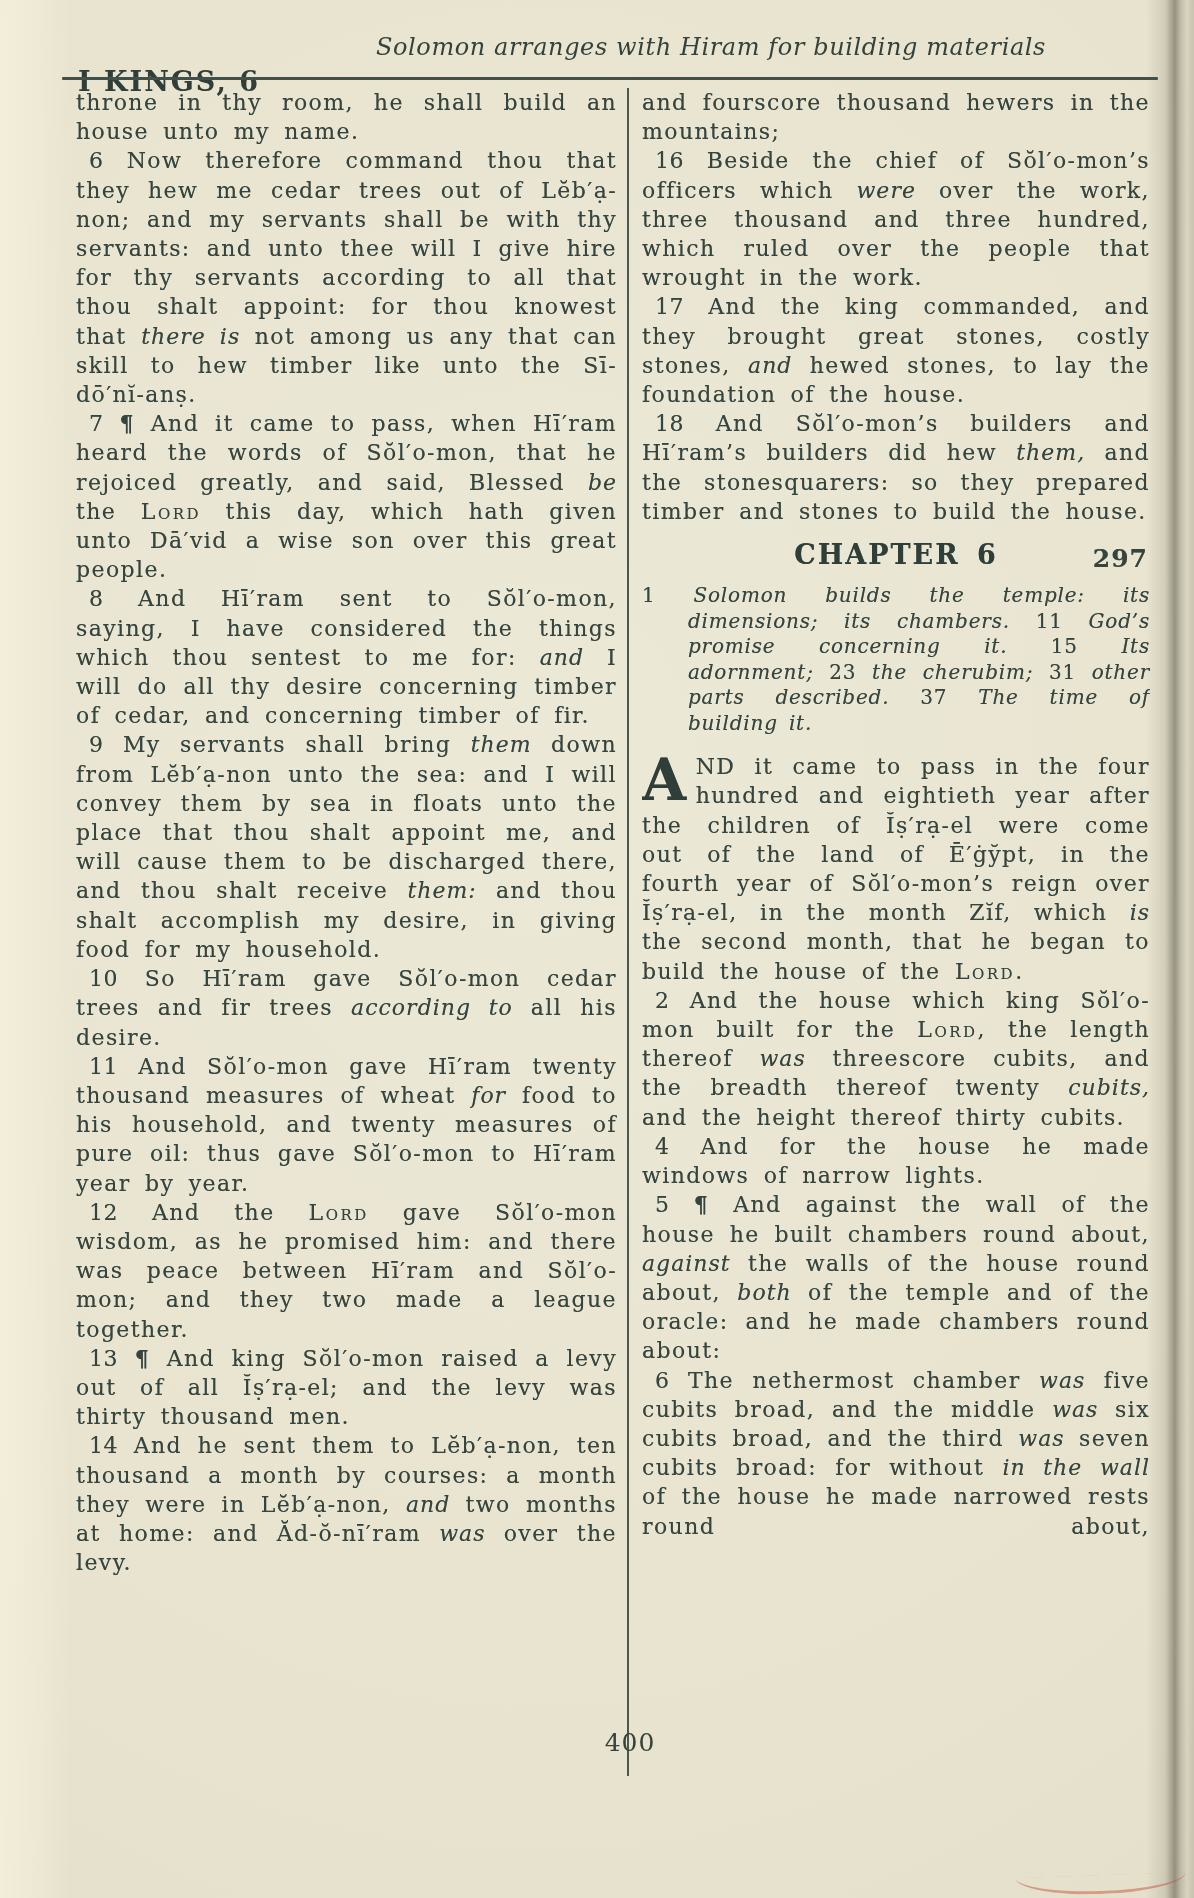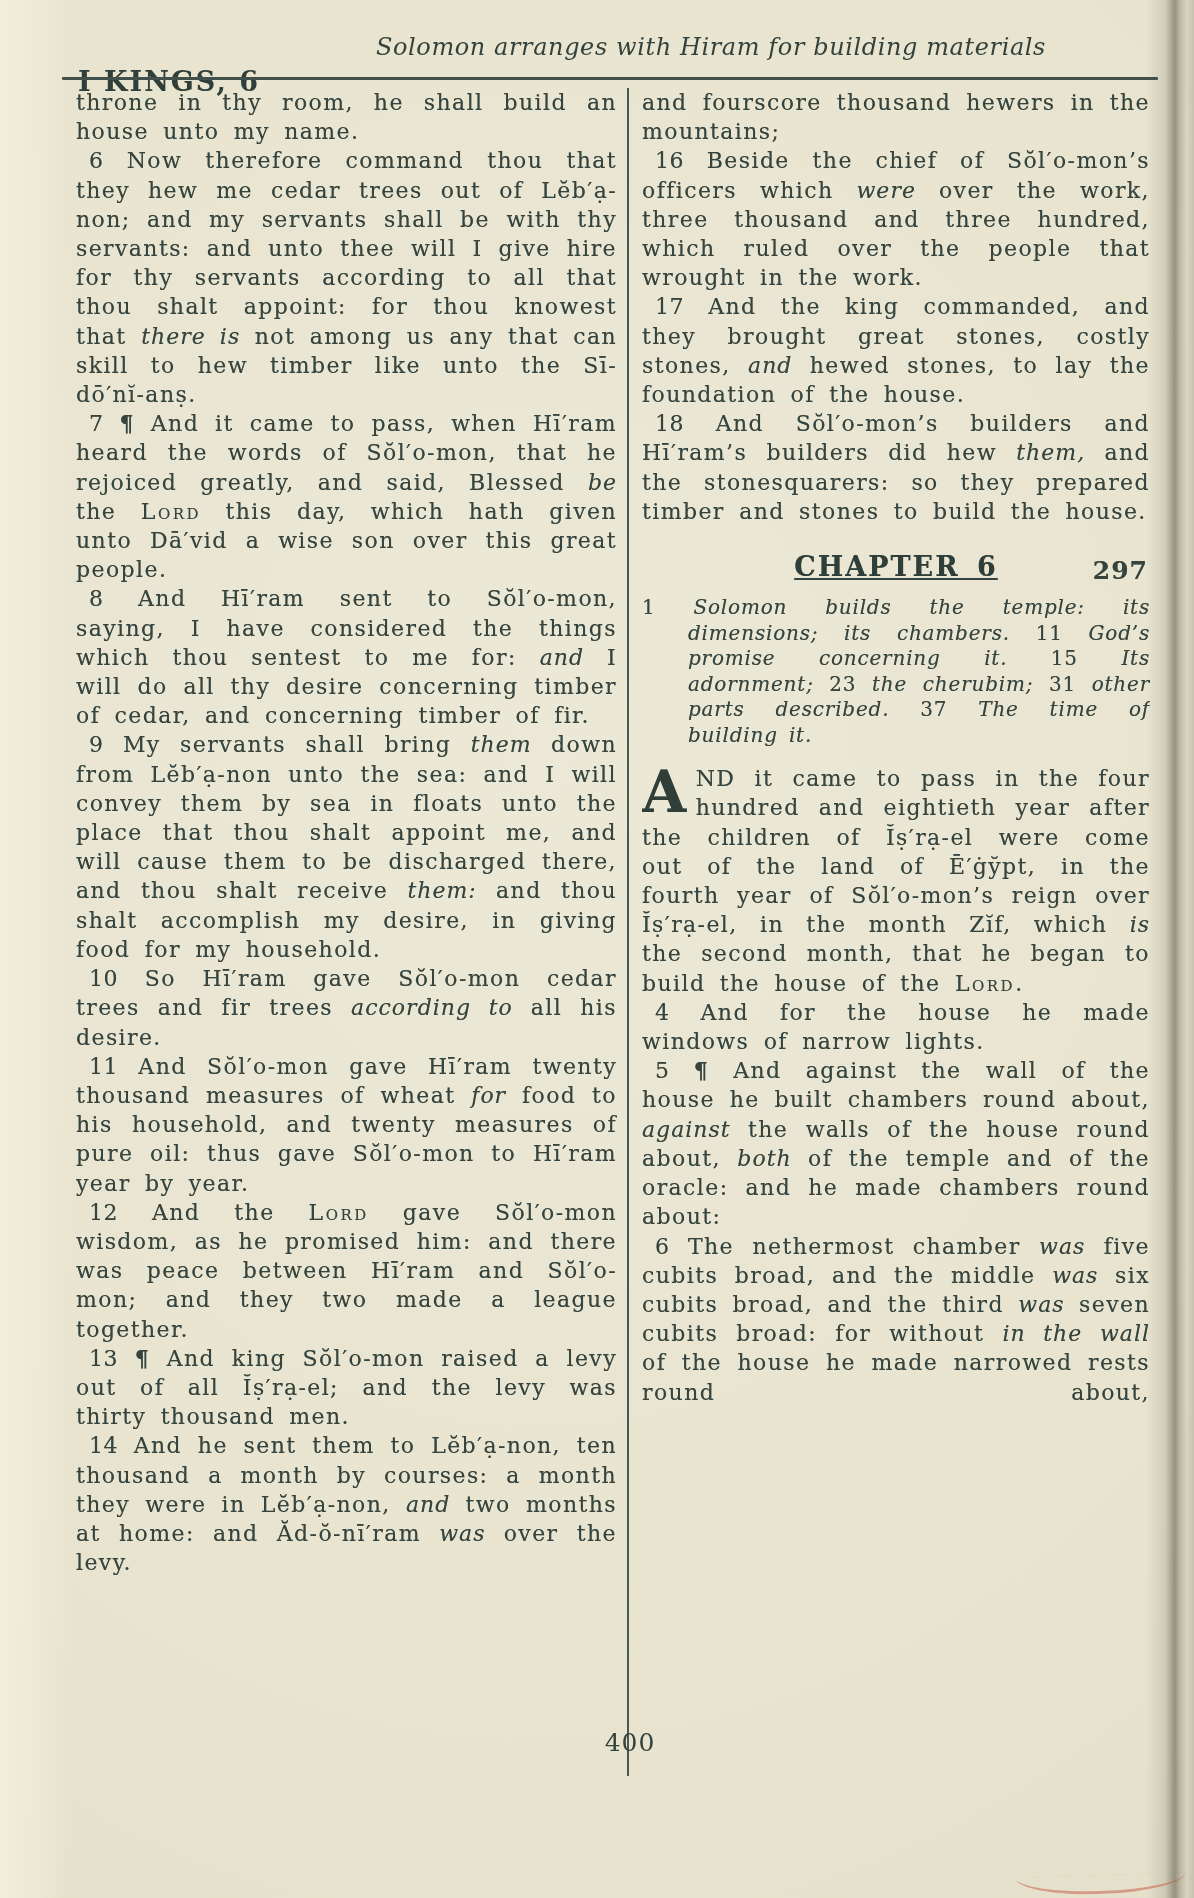--- a/index.html
+++ b/index.html
@@ -66,23 +66,22 @@
   .rm{font-style:normal;}
   .dropcap{
     float:left;
     font-size:57px;line-height:47px;
     font-weight:bold;
     margin:4px 8px 0 0;
     color:#2f3e38;
   }
   .chap-row{
     position:relative;
-    margin-top:26px;margin-bottom:12px;
+    margin-top:14px;margin-bottom:12px;
     text-align:center;
-    text-decoration:underline;
   }
   .chap-title{
     font-size:27px;font-weight:bold;letter-spacing:2px;color:#2f3e38;
   }
   .chap-ref{
     position:absolute;right:2px;top:4px;
     font-size:25px;font-weight:bold;letter-spacing:1px;
   }
   .summary{
     margin:0 0 16px 0;
@@ -137,20 +136,21 @@
         <p class="verse"><span class="vnum">17</span> And the king commanded, and they brought great stones, costly stones, <i>and</i> hewed stones, to lay the foundation of the house.</p>
         <p class="verse"><span class="vnum">18</span> And Sŏl′o-mon’s builders and Hī′ram’s builders did hew <i>them,</i> and the stonesquarers: so they prepared timber and stones to build the house.</p>
       </div>
     <div class="chap-row">
       <span class="chap-title">CHAPTER 6</span>
       <span class="chap-ref">297</span>
     </div>
     <p class="summary"><span class="rm">1</span> Solomon builds the temple: its dimensions; its chambers. <span class="rm">11</span> God’s promise concerning it. <span class="rm">15</span> Its adornment; <span class="rm">23</span> the cherubim; <span class="rm">31</span> other parts described. <span class="rm">37</span> The time of building it.</p>
     <div>
         <p class="verse has-dropcap"><span class="dropcap">A</span>ND it came to pass in the four hundred and eightieth year after the children of Ĭṣ′rạ-el were come out of the land of Ē′ġy̆pt, in the fourth year of Sŏl′o-mon’s reign over Ĭṣ′rạ-el, in the month Zĭf, which <i>is</i> the second month, that he began to build the house of the <span class="sc">Lord</span>.</p>
+        <p class="verse"><span class="vnum">2</span> And the house which king Sŏl′o-mon built for the <span class="sc">Lord</span>, the length thereof <i>was</i> threescore cubits, and the breadth thereof twenty <i>cubits,</i> and the height thereof thirty cubits.</p>
         <p class="verse"><span class="vnum">4</span> And for the house he made windows of narrow lights.</p>
         <p class="verse"><span class="vnum">5</span> <span class="pilcrow">¶</span> And against the wall of the house he built chambers round about, <i>against</i> the walls of the house round about, <i>both</i> of the temple and of the oracle: and he made chambers round about:</p>
         <p class="verse fill"><span class="vnum">6</span> The nethermost chamber <i>was</i> five cubits broad, and the middle <i>was</i> six cubits broad, and the third <i>was</i> seven cubits broad: for without <i>in the wall</i> of the house he made narrowed rests round about,</p>
       </div>
   </section>
 
   <div class="pageno">400</div>
   <div class="red-mark"></div>
 </div>
 

